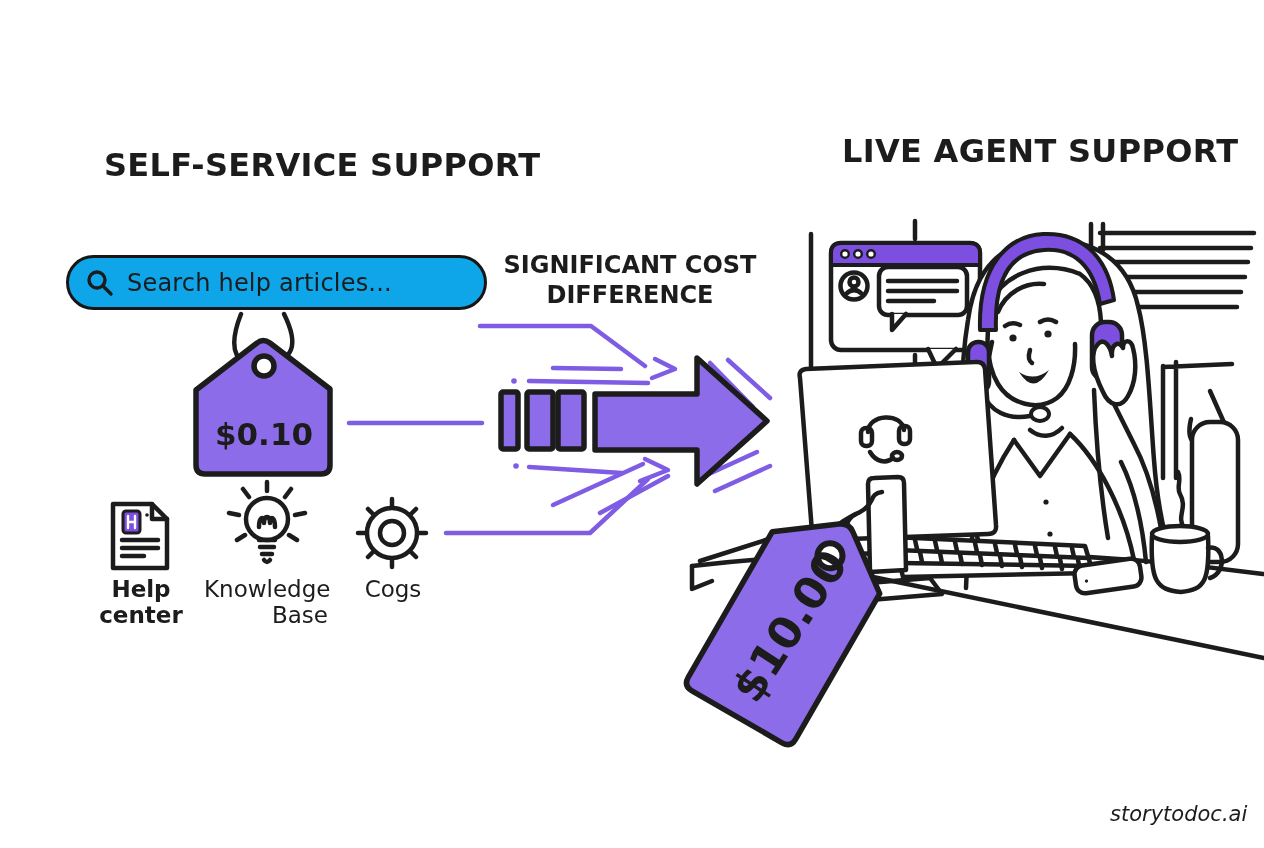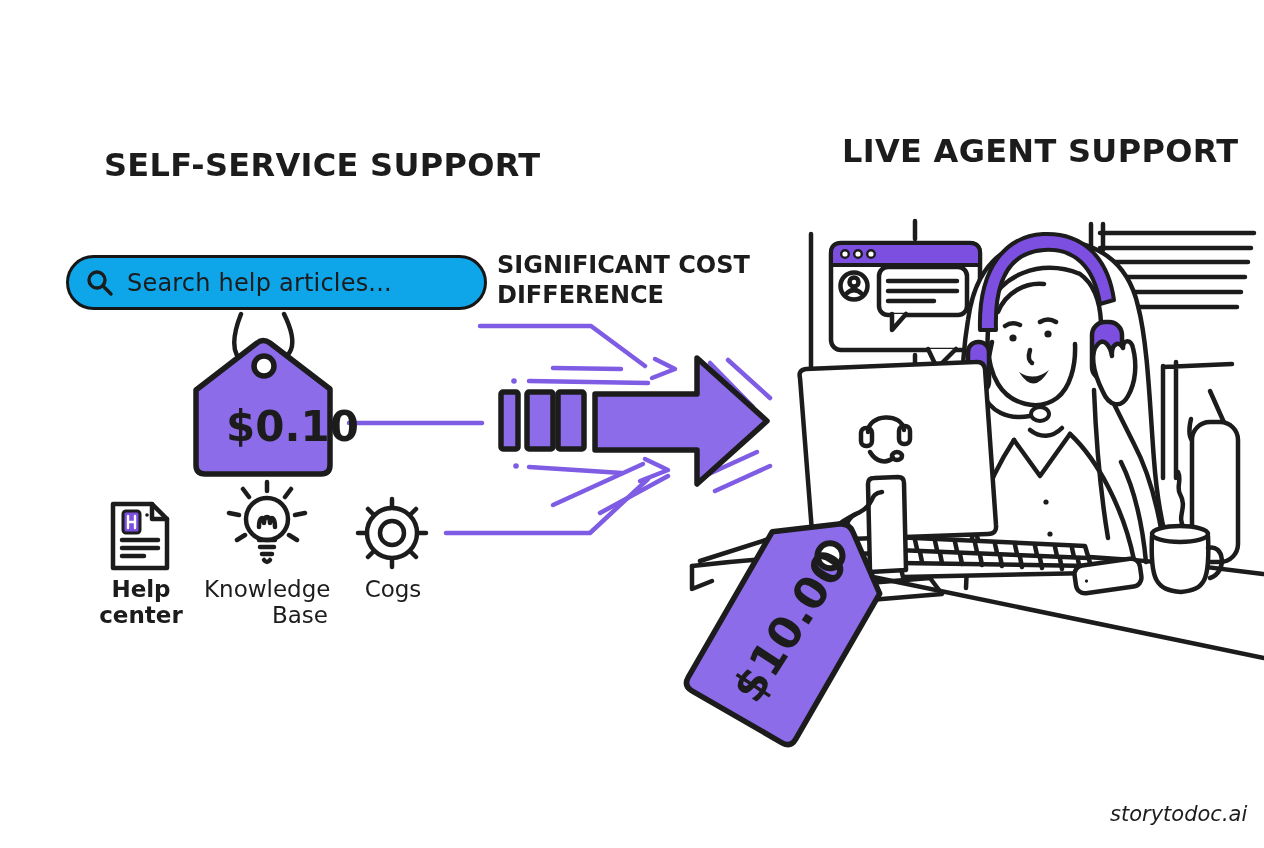--- a/index.html
+++ b/index.html
@@ -22,27 +22,27 @@
   .pline path,path.pline{stroke:var(--purple-line);fill:none;stroke-width:4.5;stroke-linecap:round;stroke-linejoin:round;}
   .pdot{fill:var(--purple-line);stroke:none;}
   .fillpurple{fill:var(--purple-fill);stroke:var(--ink);stroke-width:5.5;stroke-linejoin:round;stroke-linecap:round;}
   .filldeep{fill:var(--purple-deep);stroke:var(--ink);stroke-width:4;stroke-linejoin:round;}
   .fillwhite{fill:#ffffff;stroke:var(--ink);stroke-width:4.5;stroke-linejoin:round;stroke-linecap:round;}
   .thin{stroke-width:3;}
   
   .title{position:absolute;font-size:32px;font-weight:700;letter-spacing:.3px;white-space:nowrap;margin-left:16px;}
   #title-left{left:88px;top:146px;}
   #title-right{left:826px;top:132px;}
-  .caption{position:absolute;left:497px;top:250px;width:266px;text-align:left;
+  .caption{position:absolute;left:497px;top:250px;width:266px;text-align:center;
     font-size:24px;font-weight:700;line-height:1.25;}
   .searchbar{position:absolute;left:66px;top:255px;width:398px;height:49px;background:#0ea5e9;
     border:3.5px solid #161616;border-radius:30px;display:flex;align-items:center;gap:13px;padding-left:17px;}
   .searchbar span{font-size:24px;font-weight:500;letter-spacing:.2px;}
   .price{position:absolute;font-weight:700;text-align:center;white-space:nowrap;}
-  #price-low{left:202px;top:402px;width:124px;font-size:42px;margin-left:24px;}
+  #price-low{left:202px;top:416px;width:124px;font-size:31px;}
   #price-high{left:690px;top:600px;width:200px;height:52px;line-height:52px;font-size:44px;transform:rotate(-57deg);}
   .feature-label{position:absolute;text-align:center;font-size:23px;font-weight:500;line-height:1.15;}
   #label-help{left:93px;top:576px;width:96px;font-weight:bold;}
   #label-kb{left:204px;top:576px;width:124px;text-align:right;}
   #label-cogs{left:350px;top:576px;width:86px;}
   .watermark{position:absolute;left:1110px;top:802px;font-size:21px;font-weight:500;font-style:italic;}
 </style>
 </head>
 <body>
 

